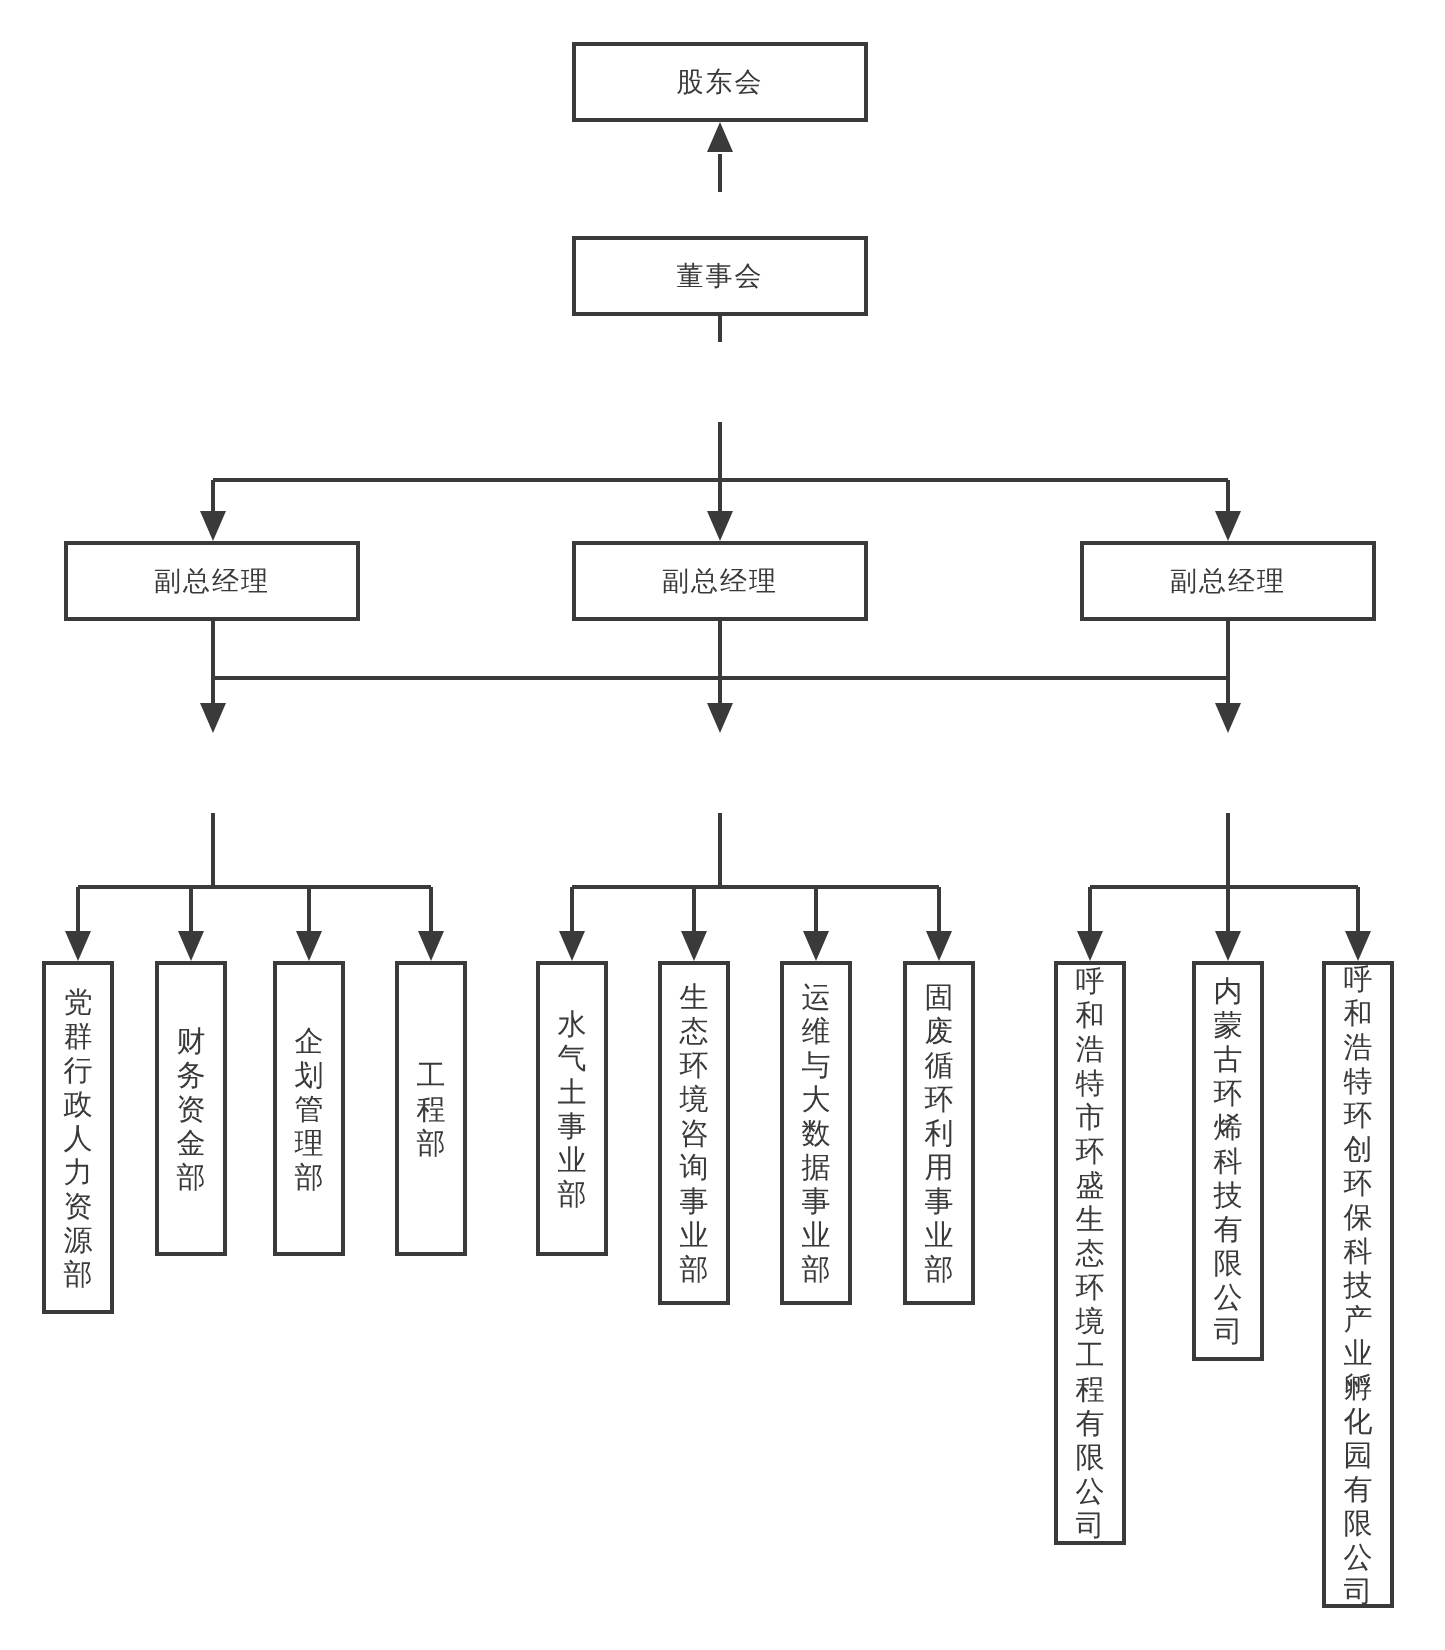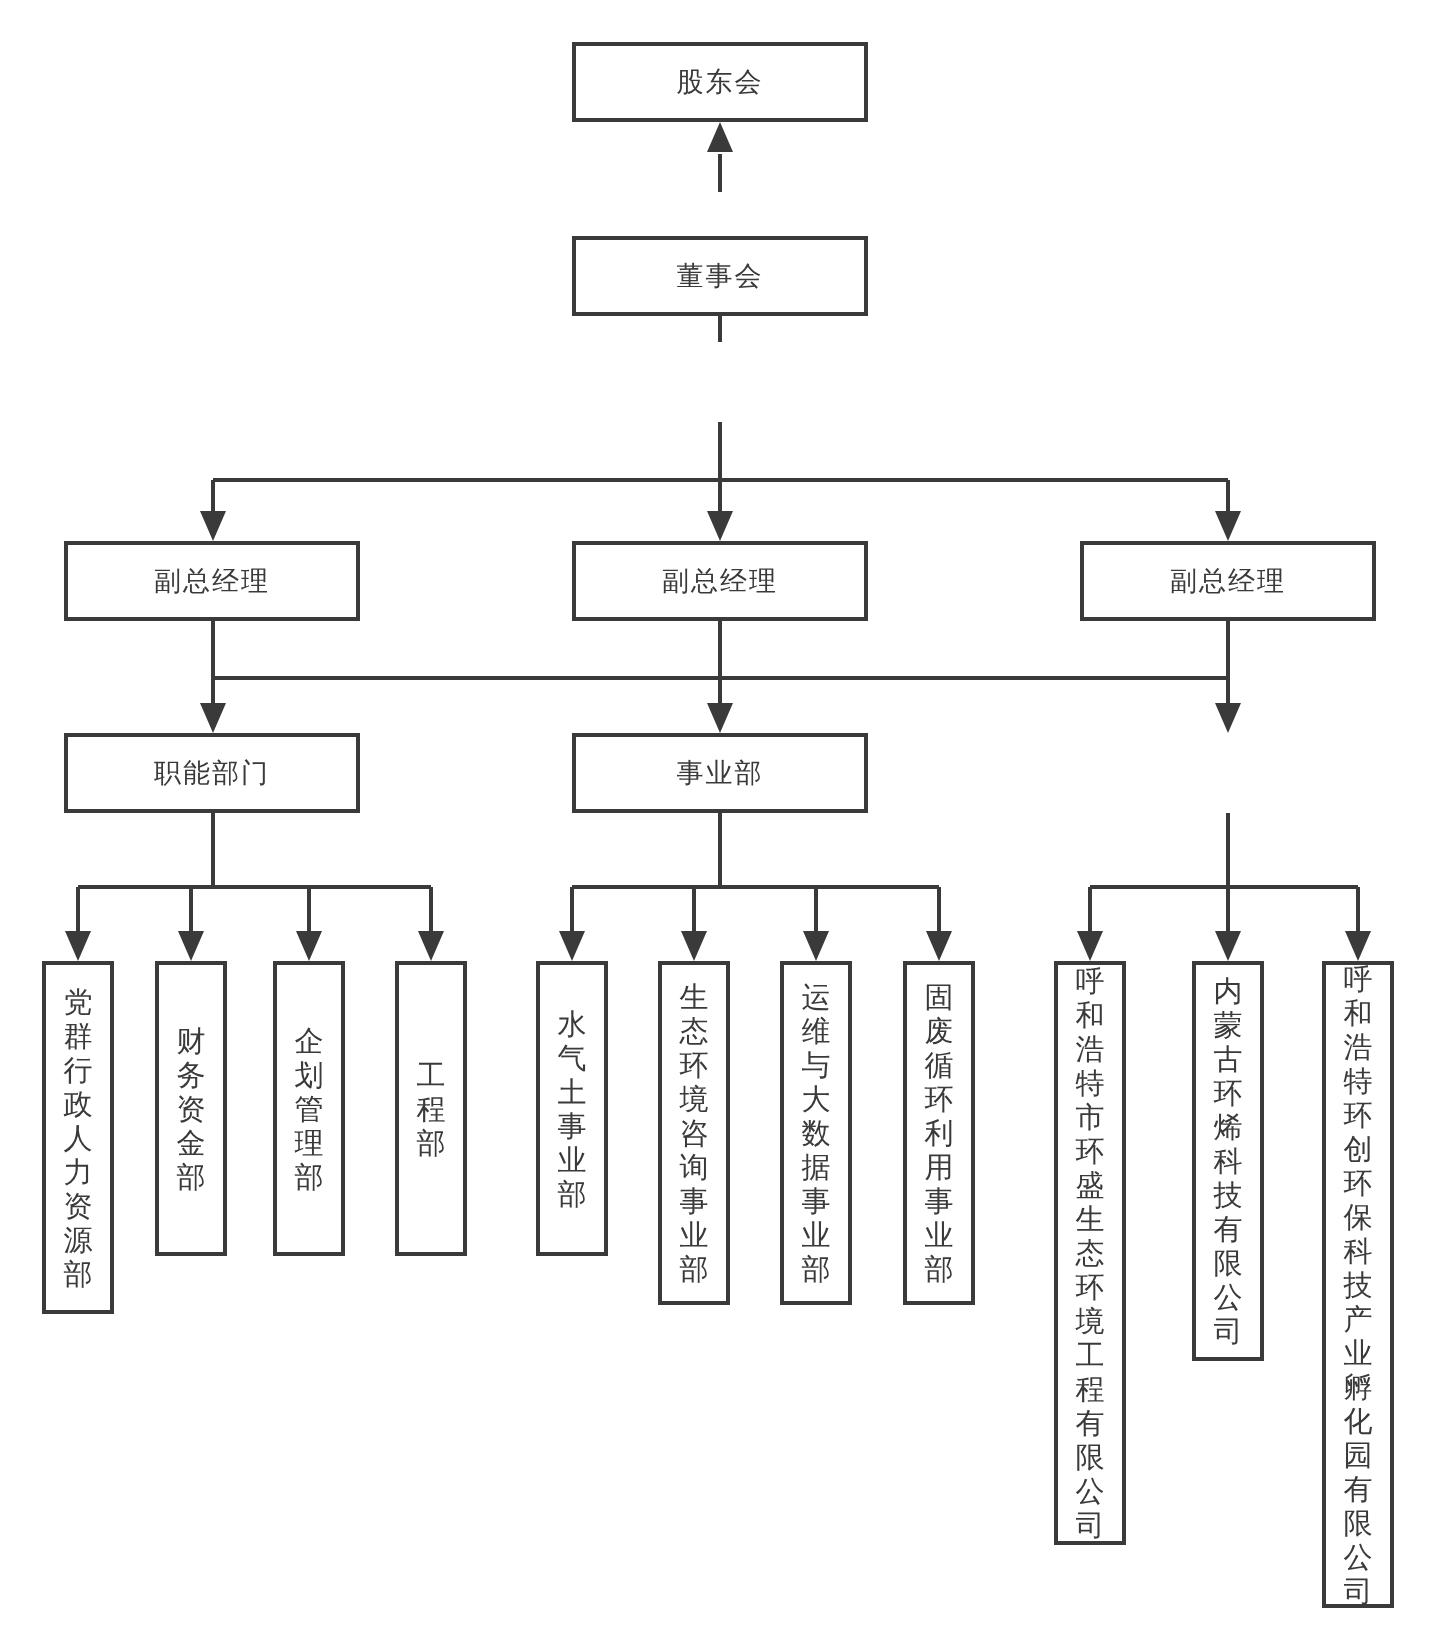--- a/index.html
+++ b/index.html
@@ -90,22 +90,20 @@
     </g>
   </svg>
 
   <div class="box hbox" style="left:572px; top:42px;">股东会</div>
   <div class="box hbox" style="left:572px; top:192px;margin-top:44px;">董事会</div>
 
   <div class="box hbox" style="left:64px; top:541px;">副总经理</div>
   <div class="box hbox" style="left:572px; top:541px;">副总经理</div>
   <div class="box hbox" style="left:1080px; top:541px;">副总经理</div>
 
-  <div class="box hbox" style="left:64px; top:733px;">职能部门</div>
-  <div class="box hbox" style="left:572px; top:733px;">事业部</div>
 
   <div class="box vbox" style="left:42px; top:961px; height:353px;">
       <span class="vch">党</span>
       <span class="vch">群</span>
       <span class="vch">行</span>
       <span class="vch">政</span>
       <span class="vch">人</span>
       <span class="vch">力</span>
       <span class="vch">资</span>
       <span class="vch">源</span>

